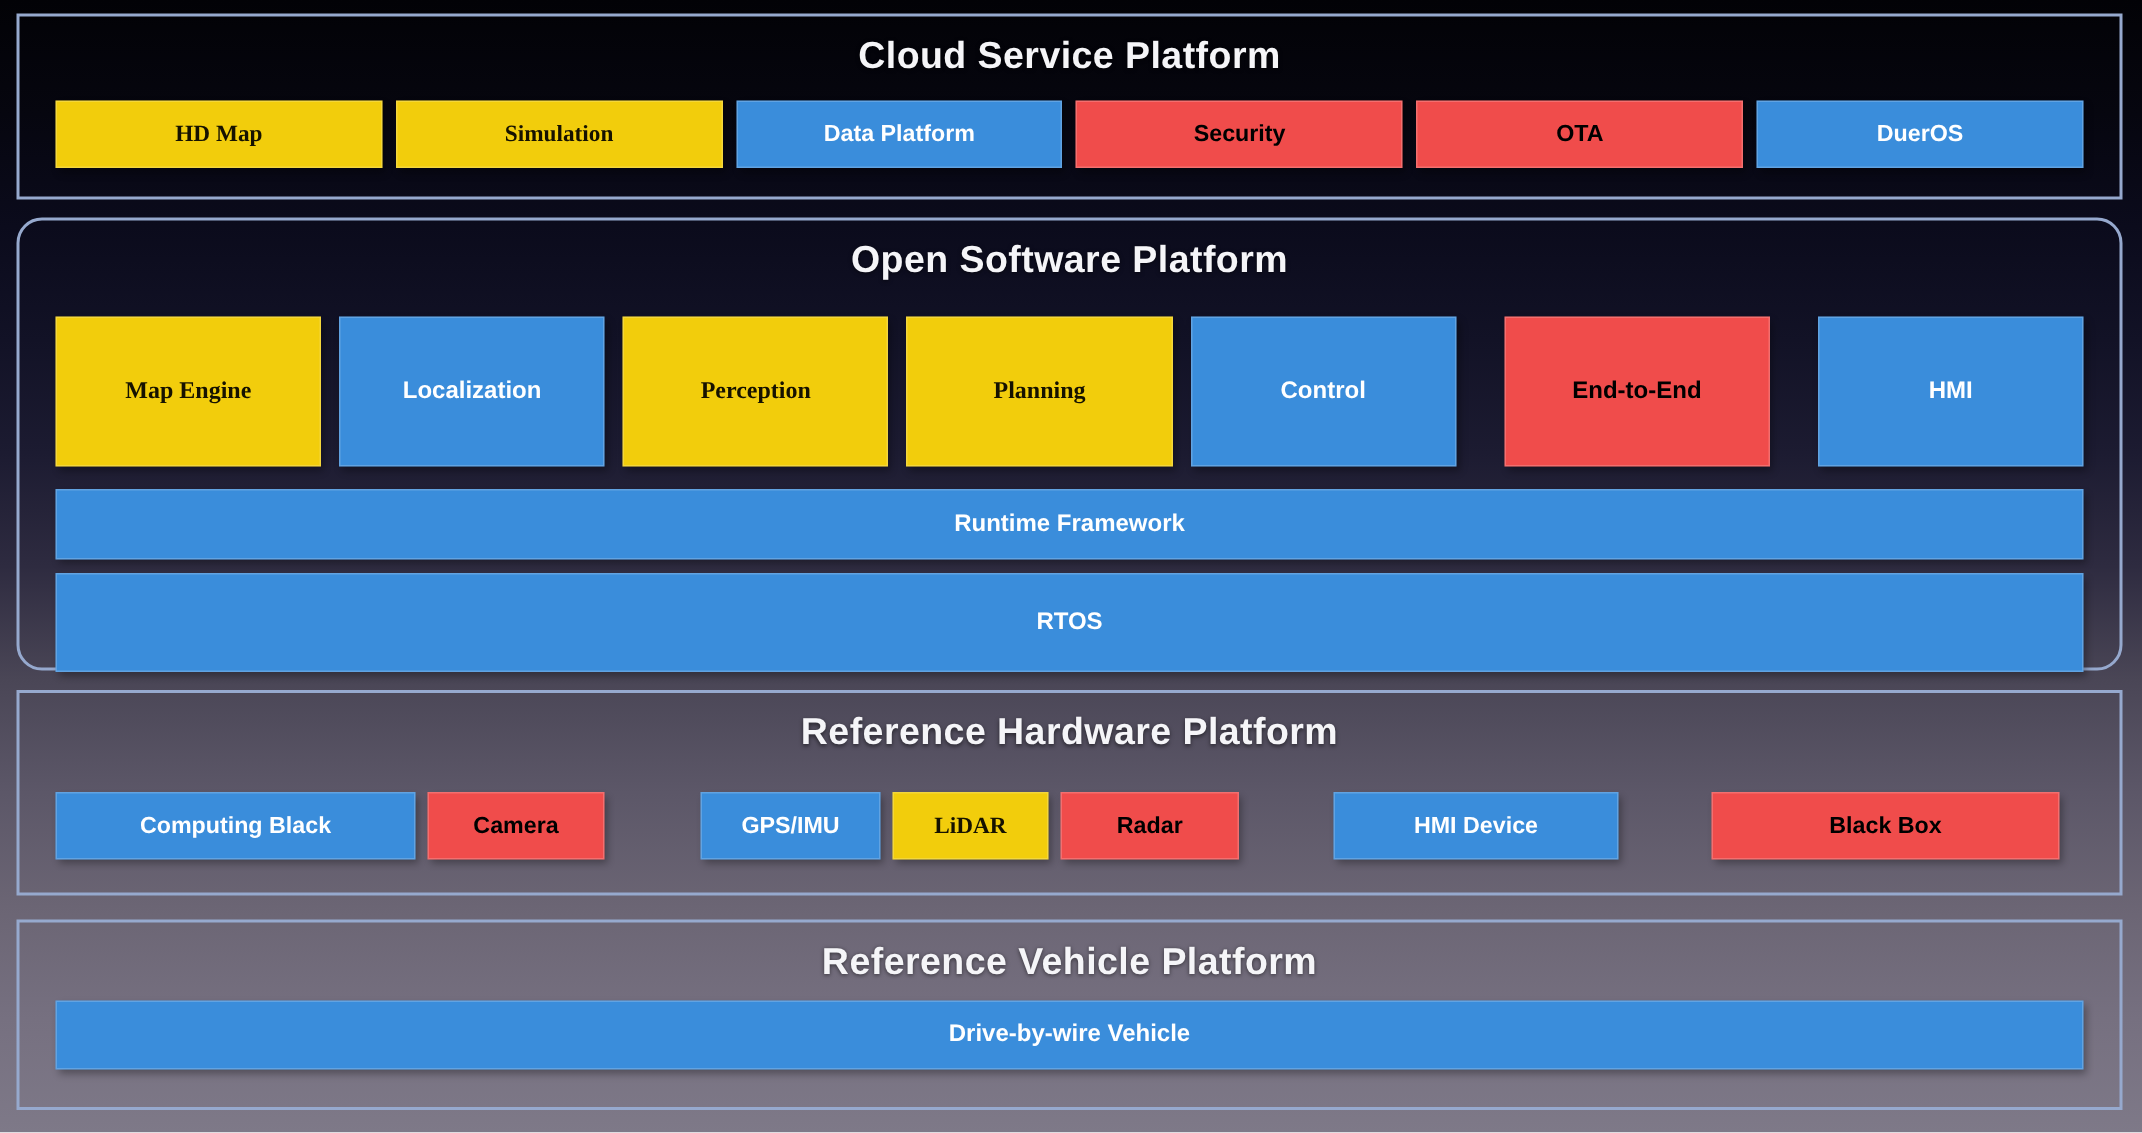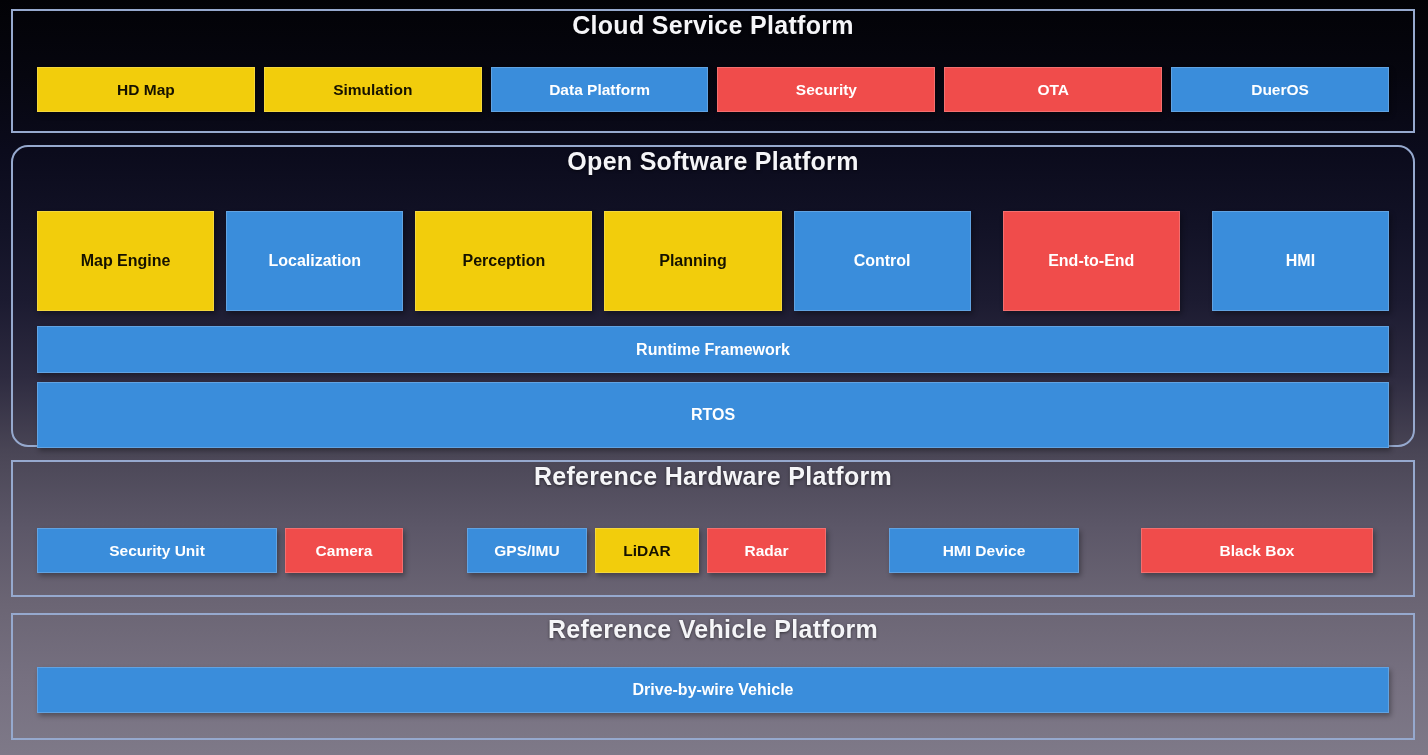--- a/index.html
+++ b/index.html
@@ -22,42 +22,43 @@
     width: 1404px;
     border: 2px solid var(--section_border, #96A9CE);
     box-sizing: border-box;
     background: transparent;
   }
   .sec-title {
     text-align: center;
     color: #f5f5f8;
     font-size: 25px;
     font-weight: 700;
+    margin-top: 12px;
     letter-spacing: 0.3px;
     text-shadow: 0 1px 3px rgba(0,0,0,0.55);
   }
   .row, .bar {
     position: absolute;
     left: 24px; right: 24px;
     display: flex;
   }
   .box {
     display: flex;
     align-items: center;
     justify-content: center;
     font-size: 16px;
     font-weight: 700;
     box-sizing: border-box;
     border: 1px solid rgba(255,255,255,0.20);
     box-shadow: 2px 3px 5px rgba(0,0,0,0.32);
     white-space: nowrap;
   }
-  .c-yellow { background: var(--yellow, #F2CD0C); color: #161200; }
+  .c-yellow { background: var(--yellow, #F2CD0C); color: #161200; font-family: Liberation Serif, serif; }
   .c-blue   { background: var(--blue, #3A8DDB);   color: #ffffff; }
-  .c-red    { background: var(--red, #F04C4B);    color: #ffffff; }
+  .c-red    { background: var(--red, #F04C4B);    color: #000000; }
 
   
   #sec-cloud { top: 9px; height: 124px; }
   #cloud-row { top: 56px; height: 45px; gap: 9px; }
   #cloud-row .box { flex: 1; font-size: 15.5px; }
 
   
   #sec-software { top: 145px; height: 302px; border-radius: 17px; }
   #module-row { top: 64px; height: 100px; gap: 12px; }
   #module-row .box { flex: 1; }
@@ -114,21 +115,21 @@
       <div class="box c-blue">Runtime Framework</div>
     </div>
     <div class="bar" id="bar-rtos">
       <div class="box c-blue">RTOS</div>
     </div>
   </div>
 
   <div class="section" id="sec-hardware">
     <div class="sec-title">Reference Hardware Platform</div>
     <div class="row" id="hw-row">
-      <div class="box hw-0 c-blue">Security Unit</div>
+      <div class="box hw-0 c-blue">Computing Black</div>
       <div class="box hw-2 c-red">Camera</div>
       <div class="box hw-1 c-blue">GPS/IMU</div>
       <div class="box hw-3 c-yellow">LiDAR</div>
       <div class="box hw-4 c-red">Radar</div>
       <div class="box hw-5 c-blue">HMI Device</div>
       <div class="box hw-6 c-red">Black Box</div>
     </div>
   </div>
 
   <div class="section" id="sec-vehicle">

